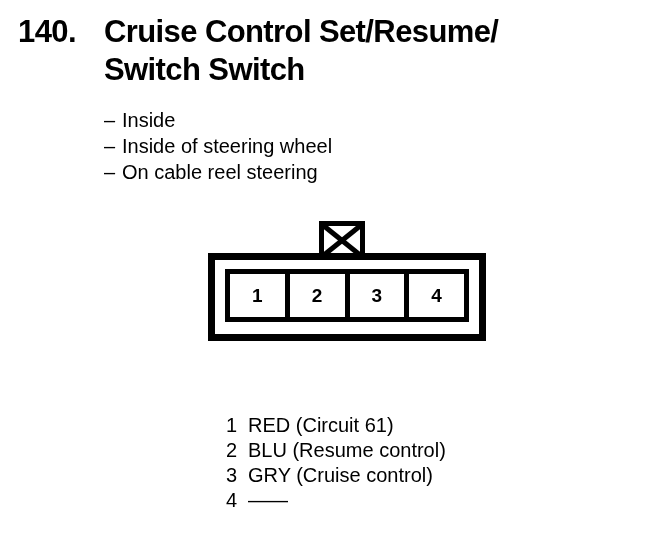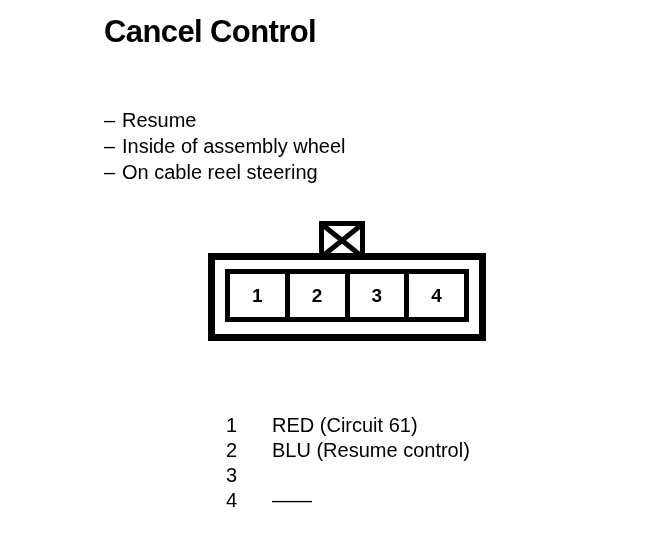--- a/index.html
+++ b/index.html
@@ -142,38 +142,40 @@
     display: flex;
     align-items: baseline;
   }
   .legend-pin {
     display: inline-block;
     width: 22px;
     flex: 0 0 22px;
   }
   .legend-desc {
     display: inline-block;
-    margin-left: 24px;
   }
 </style>
 </head>
 <body>
 
 <div class="title-block">
-  <div class="title-line title-line-2">Cancel Control</div>
+  <div class="title-line title-line-1">
+    <span class="title-num">140.</span><span>Cruise Control Set/Resume/</span>
+  </div>
+  <div class="title-line title-line-2">Switch Switch</div>
 </div>
 
 <div class="bullet-list">
   <div class="bullet-item">
     <span class="bullet-dash">–</span>
-    <span class="bullet-text">Resume</span>
+    <span class="bullet-text">Inside</span>
   </div>
   <div class="bullet-item">
     <span class="bullet-dash">–</span>
-    <span class="bullet-text">Inside of assembly wheel</span>
+    <span class="bullet-text">Inside of steering wheel</span>
   </div>
   <div class="bullet-item">
     <span class="bullet-dash">–</span>
     <span class="bullet-text">On cable reel steering</span>
   </div>
 </div>
 
 <div class="connector">
 
   <div class="latch-tab">
@@ -206,18 +208,19 @@
   <div class="legend-row">
     <span class="legend-pin">1</span>
     <span class="legend-desc">RED (Circuit 61)</span>
   </div>
   <div class="legend-row">
     <span class="legend-pin">2</span>
     <span class="legend-desc">BLU (Resume control)</span>
   </div>
   <div class="legend-row">
     <span class="legend-pin">3</span>
+    <span class="legend-desc">GRY (Cruise control)</span>
   </div>
   <div class="legend-row">
     <span class="legend-pin">4</span>
     <span class="legend-desc">——</span>
   </div>
 </div>
 
 </body></html>

